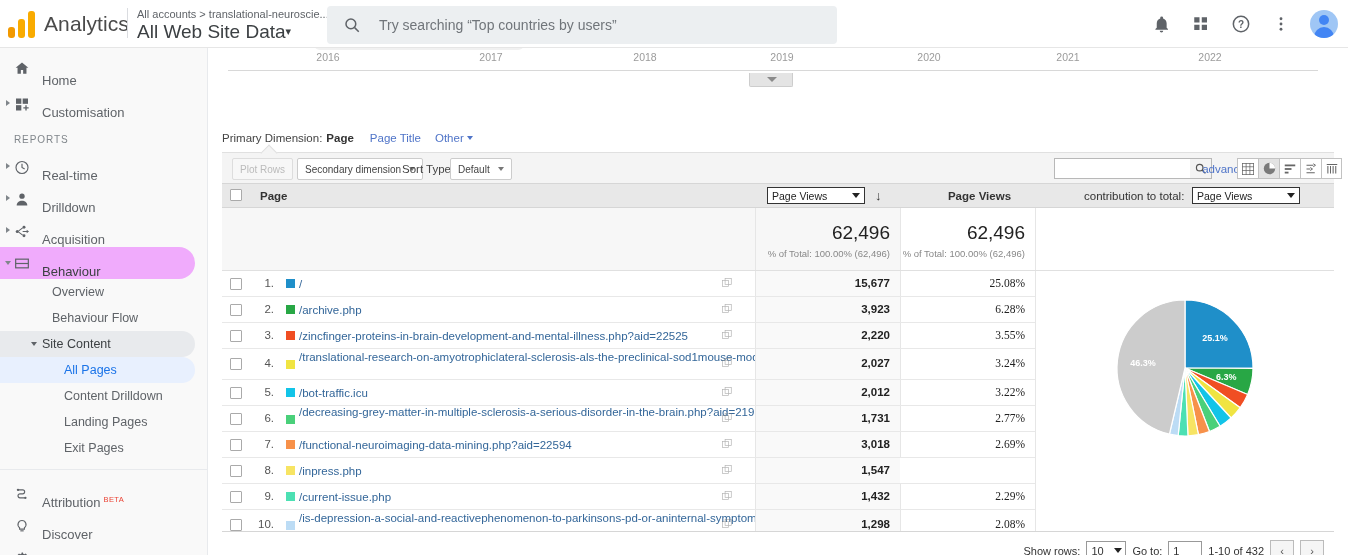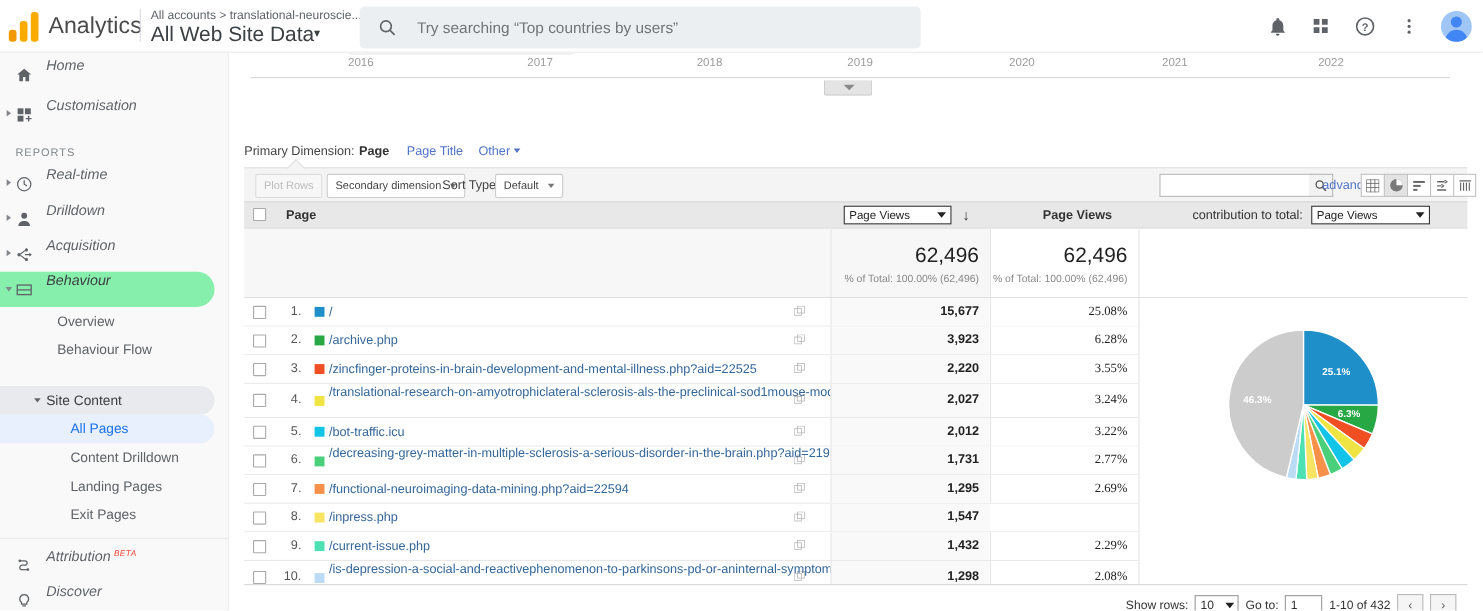--- a/index.html
+++ b/index.html
@@ -29,32 +29,32 @@
     font-family:"Liberation Sans",sans-serif;font-size:14px;color:#5f6368;}
   .searchbox input::placeholder{color:#70757a;}
   .ticons{position:absolute;right:10px;top:0;height:48px;display:flex;align-items:center;gap:18px;}
   .ticon{width:22px;height:22px;display:flex;align-items:center;justify-content:center;cursor:pointer;}
   .avatar{width:28px;height:28px;border-radius:50%;background:#9fc6f5;position:relative;overflow:hidden;}
   .avatar:before{content:"";position:absolute;left:9px;top:5px;width:10px;height:10px;border-radius:50%;background:#4285f4;}
   .avatar:after{content:"";position:absolute;left:4px;top:17px;width:20px;height:14px;border-radius:10px 10px 0 0;background:#4285f4;}
 
   
   .sidebar{position:absolute;left:0;top:48px;width:208px;height:507px;background:#f9f9f9;border-right:1px solid #e8eaed;overflow:hidden;}
-  .nav-item{position:relative;height:32px;display:flex;align-items:flex-start;padding-left:0;cursor:pointer;margin:0 12px 0 0;
-    border-radius:0 16px 16px 0;font-size:13px;color:#5f6368;font-style:italic;}
+  .nav-item{position:relative;height:32px;display:flex;align-items:flex-end;padding-left:0;cursor:pointer;margin:0 12px 0 0;
+    border-radius:0 16px 16px 0;font-size:13px;color:#5f6368;}
   .nav-item .arrow{position:absolute;left:6px;top:12px;width:0;height:0;border-left:4px solid #80868b;border-top:3.5px solid transparent;border-bottom:3.5px solid transparent;}
   .nav-item .arrow.down{border-left:3.5px solid transparent;border-right:3.5px solid transparent;border-top:4px solid #80868b;left:5px;top:14px;}
   .nav-ico{position:absolute;left:14px;top:8px;width:16px;height:16px;display:flex;align-items:center;justify-content:center;}
   .nav-label{margin-left:42px;}
-  .nav-item.sel{background:#86efac;color:#3c4043;}
+  .nav-item.sel{background:#f0abfc;color:#3c4043;}
   .nav-item.home{height:36px;}
   .sec-title{font-size:10px;letter-spacing:.9px;color:#80868b;padding:14px 0 6px 14px;font-weight:400;}
   .sub{height:26px;display:flex;align-items:center;font-size:12.5px;color:#5f6368;cursor:pointer;margin-right:12px;border-radius:0 14px 14px 0;}
   .sub .sl{margin-left:52px;}
-  .sub.grey{background:#e8eaed;color:#3c4043;margin-top:20px;}
+  .sub.grey{background:#e8eaed;color:#3c4043;}
   .sub.grey .sl{margin-left:42px;}
   .sub.active{background:#e8f0fe;color:#1a73e8;}
   .sub.active .sl{margin-left:64px;}
   .sub .sl2{margin-left:64px;}
   .nav-divider{height:1px;background:#e8eaed;margin:8px 0;}
   .beta{color:#ea4335;font-size:7.5px;vertical-align:super;margin-left:3px;letter-spacing:.4px;}
 
   
   .main{position:absolute;left:208px;top:48px;width:1140px;height:507px;background:#fff;overflow:hidden;}
 
@@ -539,21 +539,21 @@
         <div class="row" style="height: 26px;">
           <span class="ck"><span class="chkbox"></span></span>
           <span class="idx">7.</span>
           <span class="dot" style="background:#f7914a;"></span>
           <span class="url" style="margin-top:-6px;">/functional-neuroimaging-data-mining.php?aid=22594</span>
           <span class="ext"><svg viewBox="0 0 16 16" width="11" height="11">
               <rect x="0.5" y="3.5" width="9" height="9" fill="none" stroke="#777"></rect>
               <rect x="4.5" y="0.5" width="9" height="9" fill="none" stroke="#777"></rect>
             </svg></span>
           <span class="numA">
-            <span class="v">1,295</span>
+            <span class="v">3,018</span>
           </span>
           <span class="numB">
             <span class="p">2.69%</span>
           </span>
           <span class="numC"></span>
         </div>
         <div class="row" style="height: 26px;">
           <span class="ck"><span class="chkbox"></span></span>
           <span class="idx">8.</span>
           <span class="dot" style="background:#f7e463;"></span>

